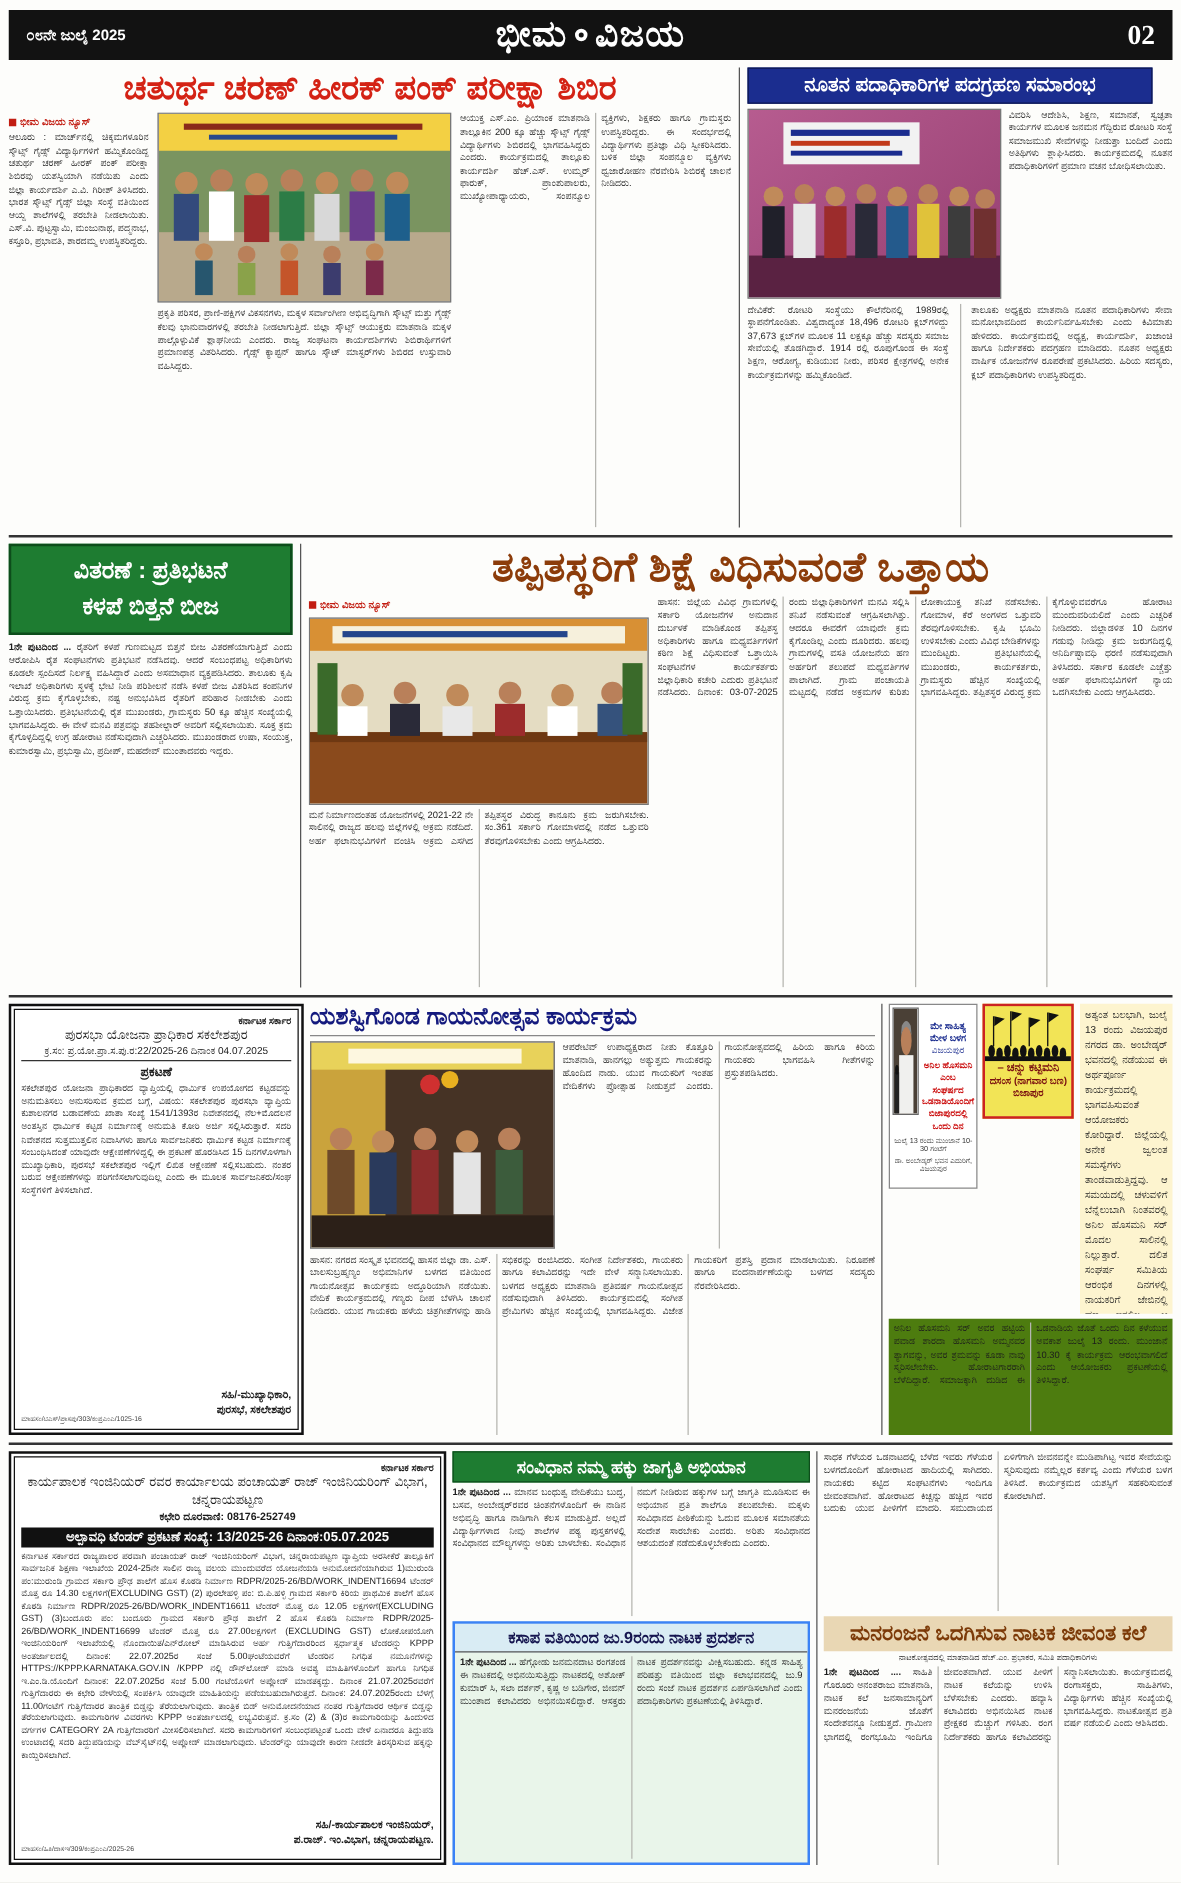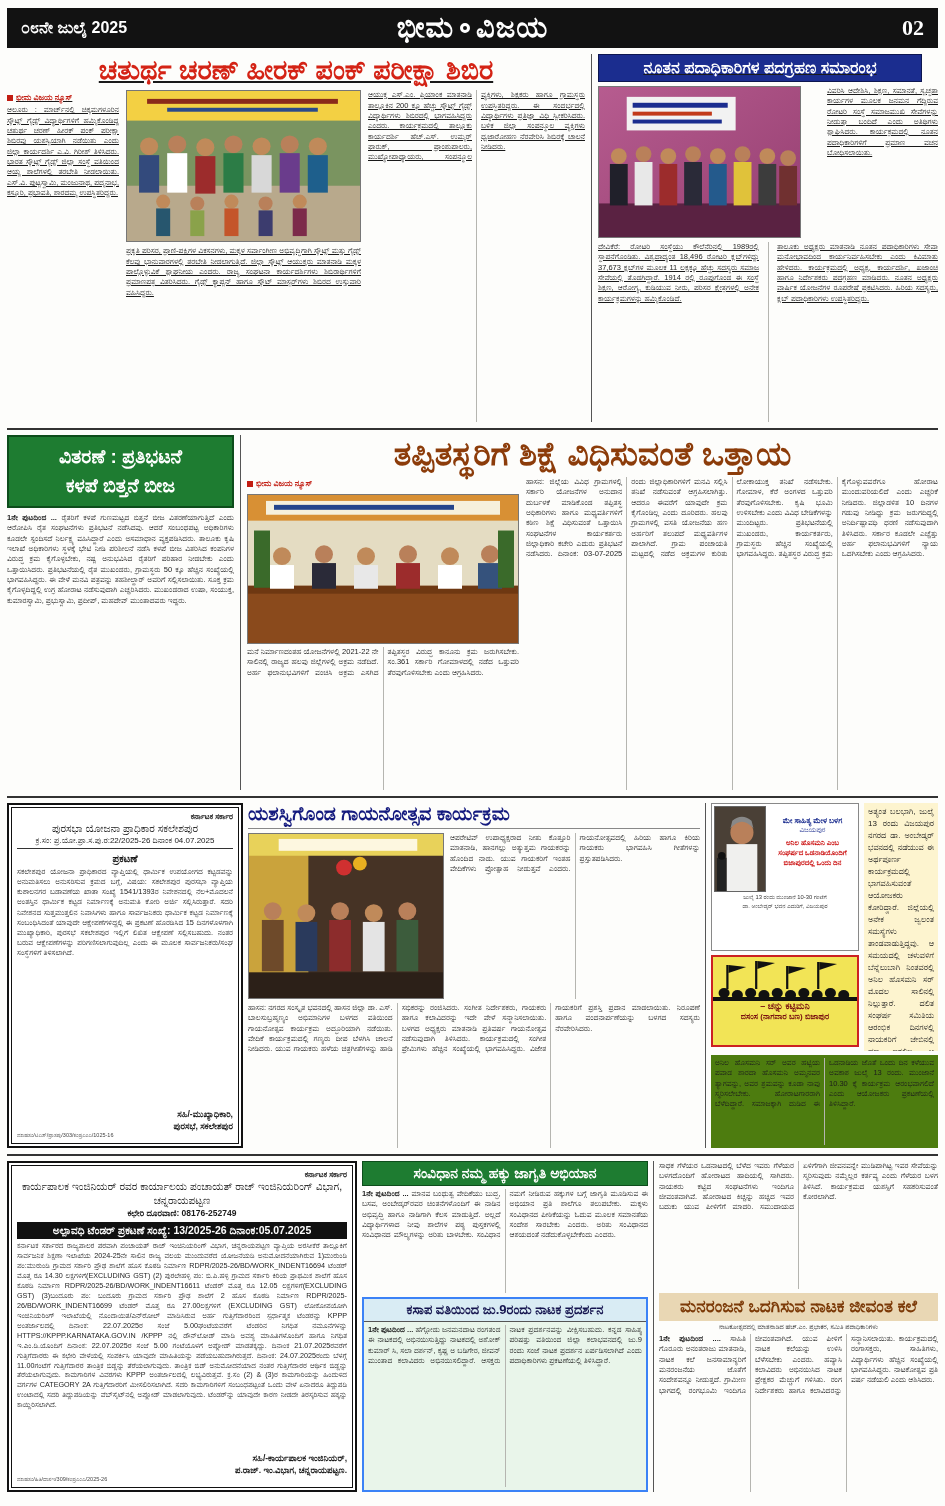--- a/index.html
+++ b/index.html
@@ -2,52 +2,52 @@
 <html><head>
 <meta charset="utf-8">
 <style>
   html,body{margin:0;padding:0;background:#e8e8e4;}
   .page{position:relative;width:945px;height:1506px;background:#fdfdfb;margin:0 auto;
         font-family:"Liberation Sans","DejaVu Sans",sans-serif;color:#1a1a1a;overflow:hidden;
         box-sizing:border-box;padding:8px 7px;}
   *{box-sizing:border-box;}
   
   .masthead{height:40px;background:#121212;display:flex;align-items:center;padding:0 14px;color:#fff;}
-  .mdate{font-size:16px;font-weight:bold;width:220px;}
+  .mdate{font-size:12px;font-weight:bold;width:220px;}
   .mtitle{flex:1;text-align:center;font-size:29px;font-weight:bold;letter-spacing:1px;
           display:flex;align-items:center;justify-content:center;gap:6px;}
   .orn{display:inline-block;width:10px;height:10px;border:3px solid #fff;border-radius:50%;background:#121212;}
   .mpage{width:220px;text-align:right;font-size:22px;font-weight:bold;font-family:"Liberation Serif",serif;}
   
   .row{display:flex;margin-top:6px;}
   .txt{font-size:7.5px;line-height:1.38;text-align:justify;overflow:hidden;color:#1c1c1c;}
   .cols2{column-count:2;column-gap:9px;column-rule:1px solid #b5b5b0;}
   .cols3{column-count:3;column-gap:9px;column-rule:1px solid #b5b5b0;}
   .cols4{column-count:4;column-gap:9px;column-rule:1px solid #b5b5b0;}
   .lead{font-weight:bold;}
   .byline{display:flex;align-items:center;gap:3px;color:#c21d12;font-weight:bold;font-size:8px;margin:2px 0;}
   .bullet{width:6px;height:6px;background:#c21d12;display:inline-block;}
   .photo{border:1px solid #777;overflow:hidden;background:#ccc;}
   .photo svg{display:block;width:100%;height:100%;}
   
-  .row1{height:368px;text-decoration:underline;}
+  .row1{height:368px;}
   .art-exam{width:585px;border-right:1px solid #555;padding-right:6px;display:flex;flex-direction:column;}
   .h-red{margin:0 0 4px 0;color:#d42315;font-size:27px;font-weight:bold;text-align:center;line-height:1.2;}
   .exam-body{flex:1;display:flex;gap:7px;overflow:hidden;}
   .exam-c1{width:112px;}
   .exam-mid{width:235px;display:flex;flex-direction:column;gap:4px;}
   .exam-mid .photo{height:152px;}
   .exam-mid .txt{flex:1;}
   .exam-r{flex:1;}
   .art-rotary{flex:1;padding-left:6px;display:flex;flex-direction:column;}
   .h-bluebar{margin:0 16px 4px 0;background:#1b2d8f;color:#fff;font-size:16px;font-weight:bold;
              text-align:center;padding:4px 2px;border:1px solid #0d1650;}
   .rot-top{display:flex;gap:6px;height:152px;margin-bottom:4px;}
   .rot-top .photo{width:203px;height:152px;}
-  .rot-top .txt{flex:1;margin-left:20px;}
+  .rot-top .txt{flex:1;}
   .rot-bot{flex:1;display:flex;gap:9px;overflow:hidden;}
   .rot-bot .txt{flex:1;border-left:1px solid #b5b5b0;padding-left:8px;}
   .rot-bot .txt:first-child{border-left:none;padding-left:0;}
   
   .row2{height:362px;border-top:2px solid #333;padding-top:5px;}
   .art-kalape{width:234px;border-right:1px solid #555;padding-right:6px;}
   .greenbox{background:#1e7c31;border:2px solid #0d4d1b;color:#fff;text-align:center;
             font-size:19px;font-weight:bold;line-height:1.5;padding:6px 2px;margin-bottom:5px;}
   .art-kalape .txt{height:262px;}
   .art-shikshe{flex:1;padding-left:6px;display:flex;flex-direction:column;}
@@ -71,21 +71,21 @@
   .notice-pur{width:236px;}
   .art-gayana{width:452px;display:flex;flex-direction:column;}
   .h-navy{margin:0 0 4px 0;color:#141a7e;font-size:19px;font-weight:bold;
           border-bottom:1px solid #888;padding-bottom:3px;}
   .gay-top{display:flex;gap:6px;height:166px;margin-bottom:4px;}
   .gay-top .photo{width:196px;}
   .gay-top .txt{flex:1;}
   .art-gayana>.txt{flex:1;}
   .anil-zone{flex:1;display:flex;flex-direction:column;border-left:1px solid #555;padding-left:5px;}
   .anil-top{display:flex;gap:5px;height:248px;}
-  .anil-stack{width:148px;display:flex;flex-direction:column;gap:4px;}
+  .anil-stack{width:148px;display:flex;flex-direction:row;gap:4px;}
   .poster{border:1px solid #888;background:#fff;padding:2px;font-size:6.5px;height:148px;overflow:hidden;}
   .poster-inner{display:flex;gap:3px;}
   .portrait{width:52px;height:86px;border:1px solid #666;overflow:hidden;}
   .portrait svg{display:block;width:100%;height:100%;}
   .poster-txt{flex:1;text-align:center;}
   .p-org{color:#1b2d8f;font-weight:bold;font-size:7.5px;margin-top:10px;}
   .p-place{color:#1b2d8f;font-size:7px;margin-bottom:4px;}
   .p-red{color:#cc1111;font-weight:bold;font-size:7px;line-height:1.4;}
   .p-foot{text-align:center;font-size:5.8px;color:#333;margin-top:2px;}
   .protest{border:2px solid #cc2222;background:#f2e456;text-align:center;height:92px;overflow:hidden;padding-bottom:2px;}

